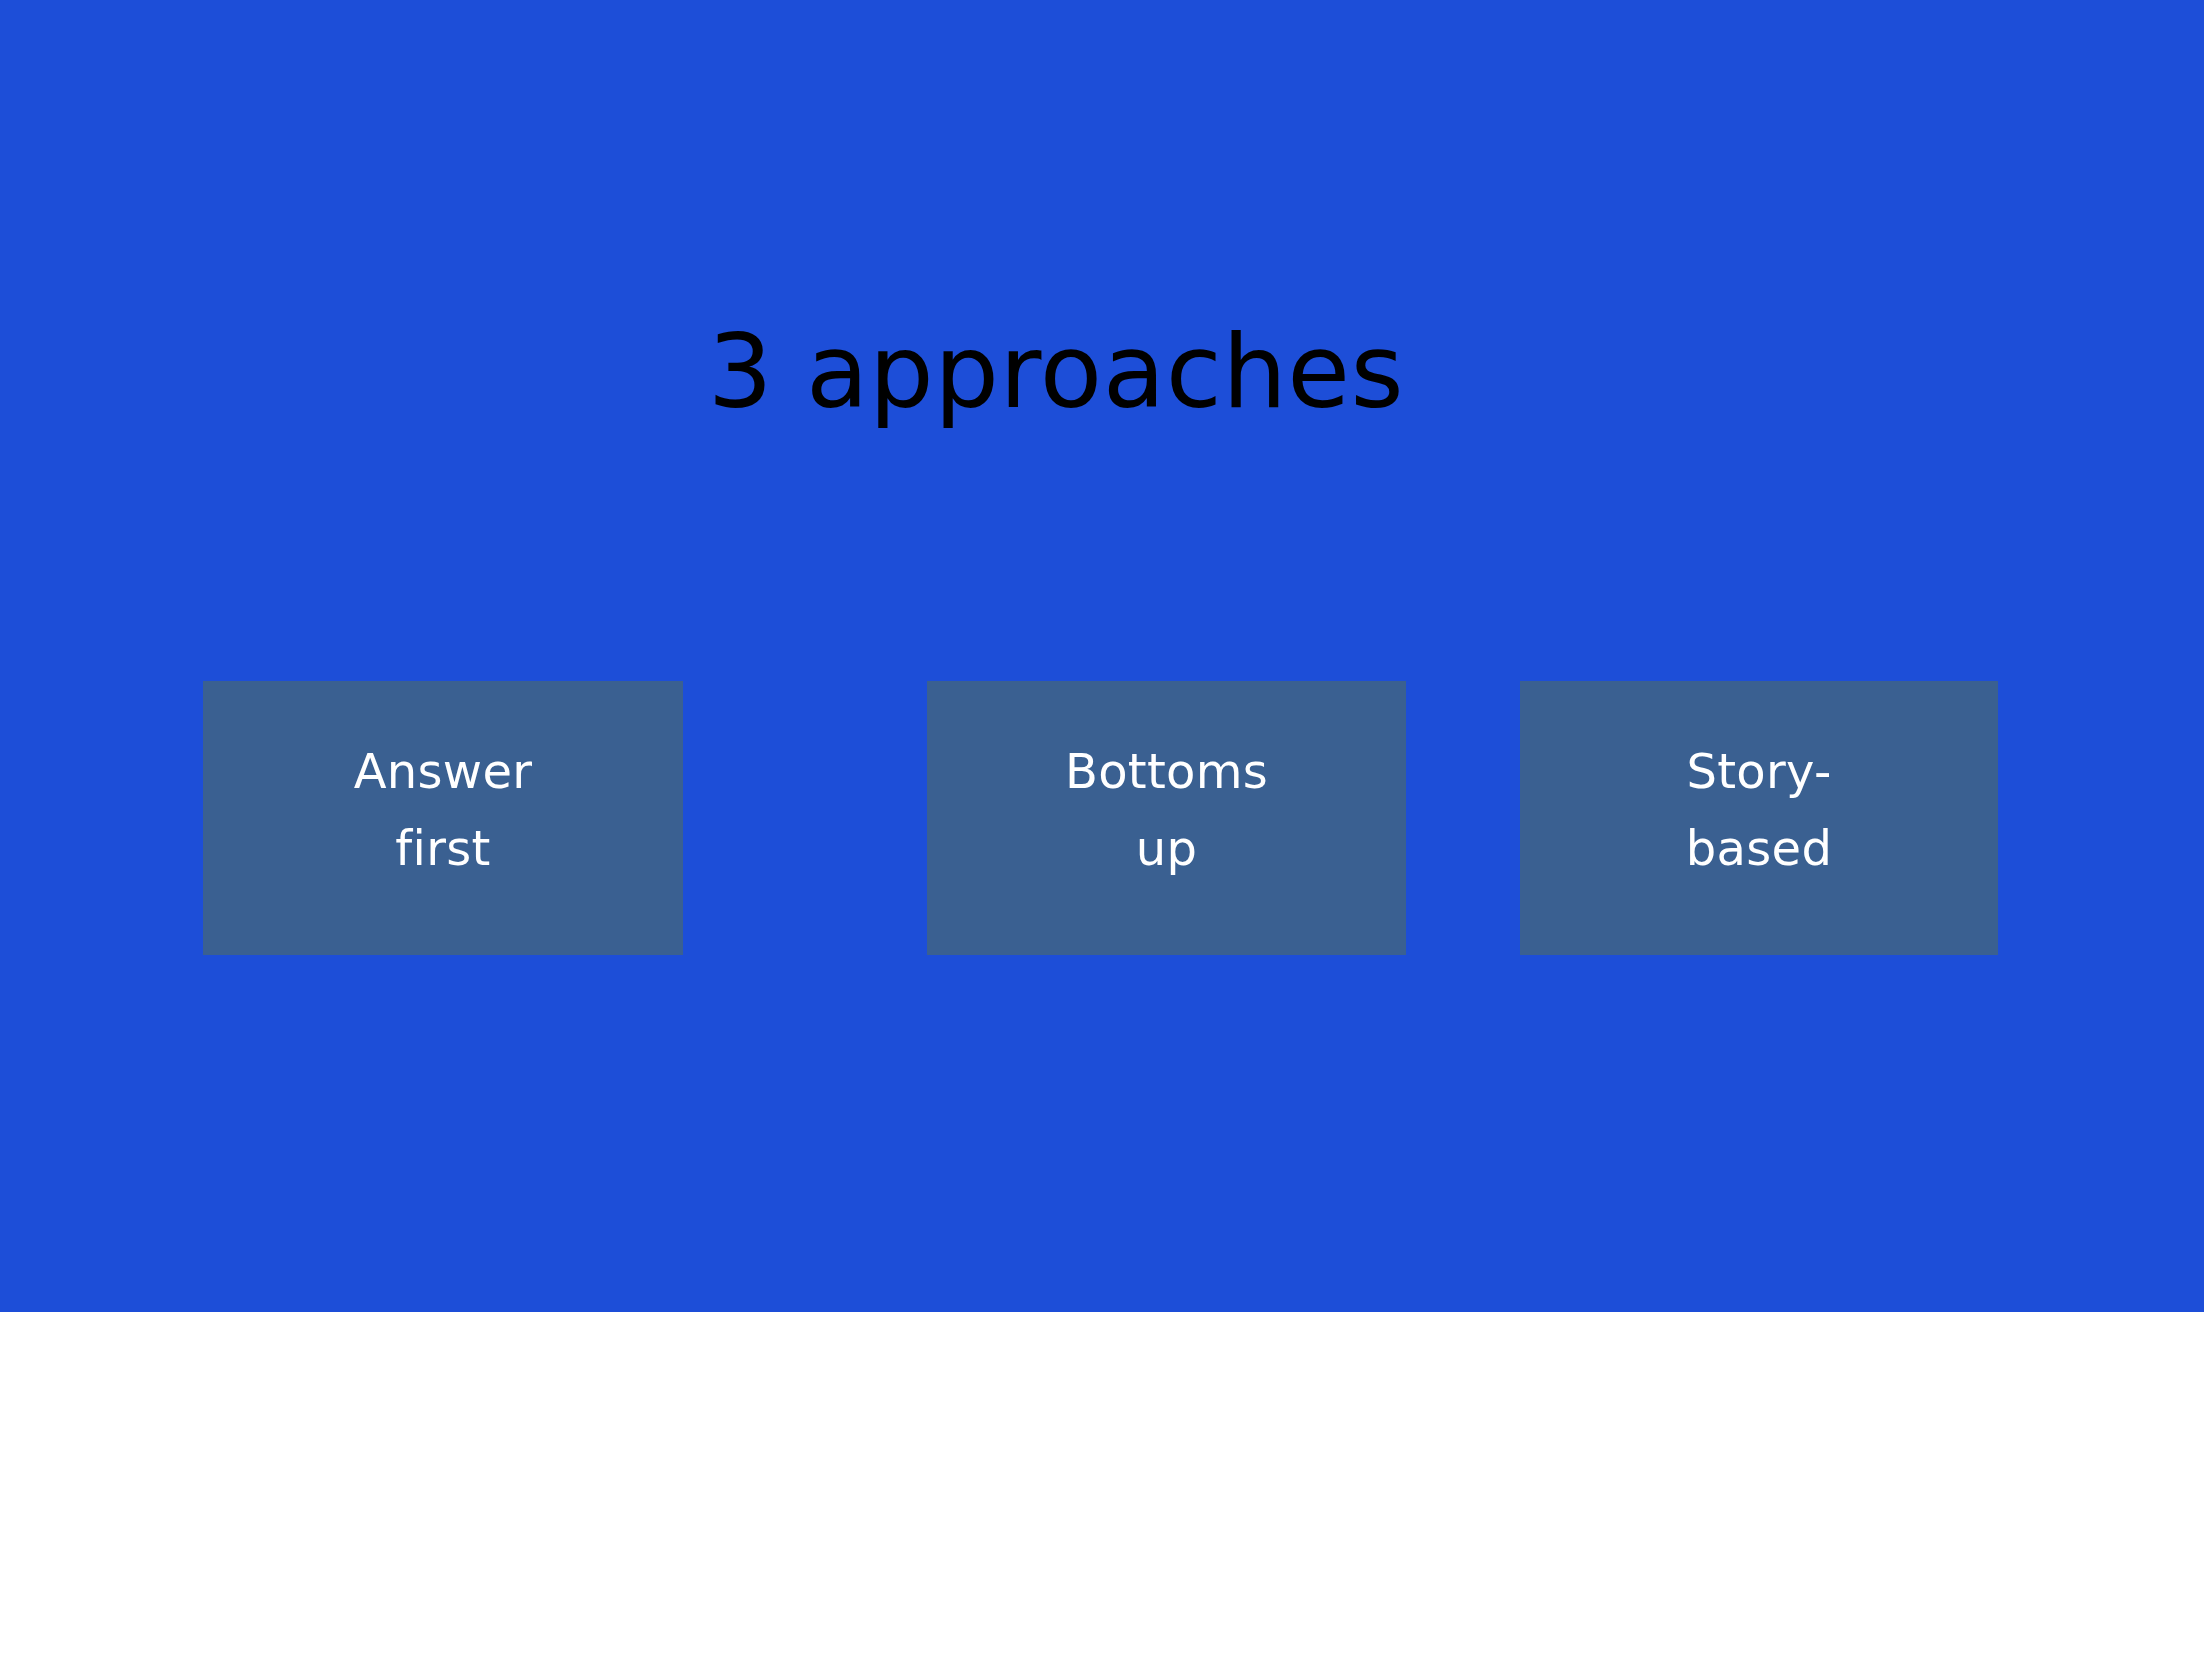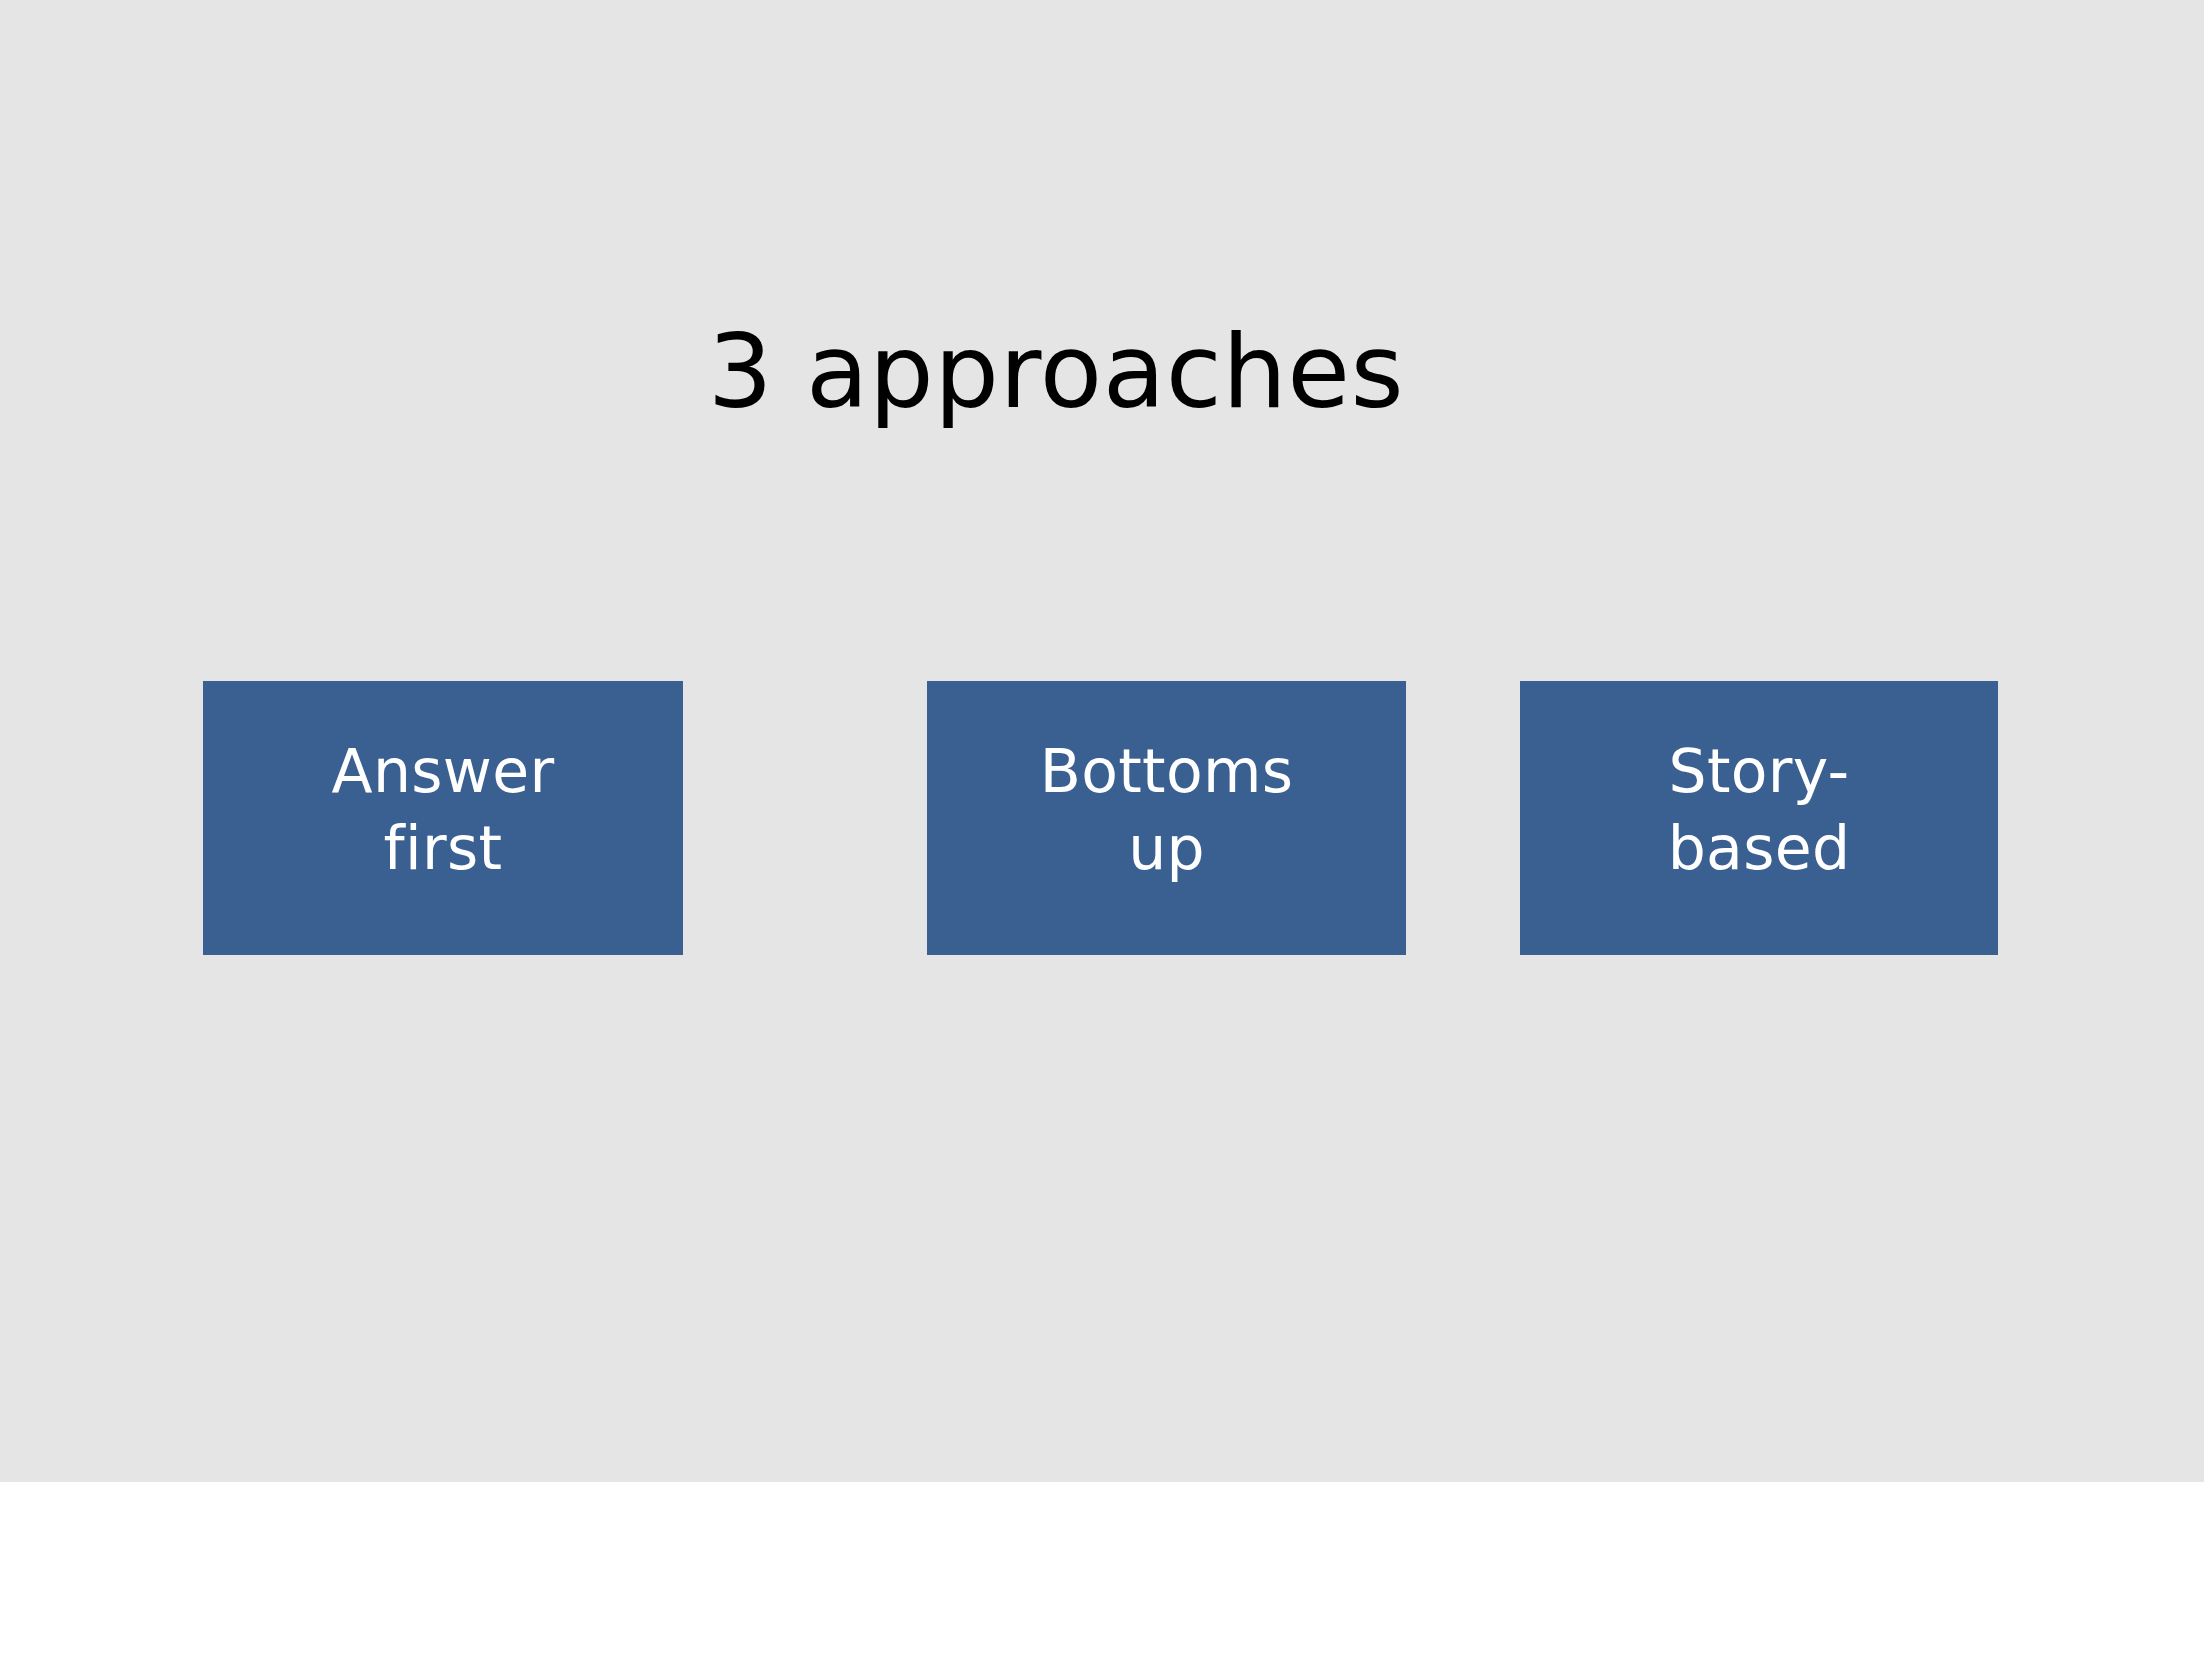--- a/index.html
+++ b/index.html
@@ -7,22 +7,22 @@
     margin: 0;
     padding: 0;
     background: #ffffff;
   }
   body {
     font-family: "Liberation Sans", sans-serif;
   }
   #slide {
     position: relative;
     width: 2204px;
-    height: 1482px;
-    background: #e5e5e5;
+    height: 1312px;
+    background: #1d4ed8;
     overflow: hidden;
   }
   
   #slide-title {
     position: absolute;
     left: 0px;
     top: 310px;
     width: 2112px;
     text-align: center;
     font-family: "DejaVu Sans", "Liberation Sans", sans-serif;
@@ -44,21 +44,21 @@
     align-items: center;
     justify-content: center;
   }
   #approach-box-1 { left: 203px;  width: 480px; }
   #approach-box-2 { left: 893px;  width: 479px; margin-left: 34px; }
   #approach-box-3 { left: 1520px; width: 478px; }
 
   .approach-label {
     font-family: "DejaVu Sans", "Liberation Sans", sans-serif;
     font-weight: 400;
-    font-size: 60px;
+    font-size: 48px;
     line-height: 77px;
     color: #ffffff;
     text-align: center;
     letter-spacing: 0.3px;
     white-space: pre-line;
     transform: translateY(-7.8px);
   }
 </style>
 </head>
 <body>

